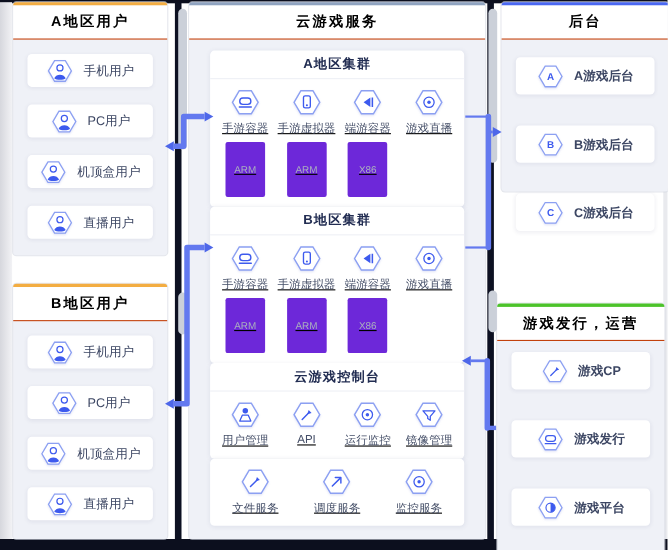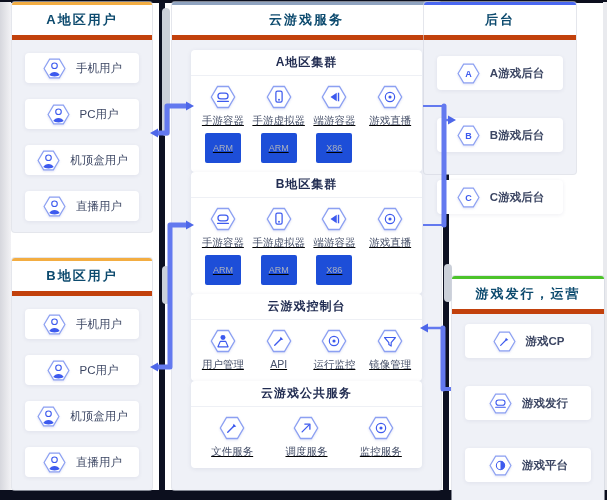--- a/index.html
+++ b/index.html
@@ -17,43 +17,43 @@
   .marginR{position:absolute;left:603px;top:2px;width:4px;height:488px;background:#e9eaee;z-index:1;}
 
   .panel{position:absolute;background:#eff1f7;border-radius:3px;z-index:10;
     box-shadow:0 0 0 1px rgba(210,214,224,.6);}
   .accent{height:3px;border-radius:3px 3px 0 0;}
   .accent.orange{background:#f3ad42;}
   .accent.steel{background:#8fa3c0;}
   .accent.blue{background:#4a68f2;}
   .accent.green{background:#4cc32a;}
   .phead{height:30px;background:#fff;display:flex;align-items:center;justify-content:center;
-    font-size:13px;font-weight:bold;color:#0c4a6e;letter-spacing:2px;
-    border-bottom:5px solid #c2410c;}
+    font-size:13px;font-weight:bold;color:#000000;letter-spacing:2px;
+    border-bottom:1px solid #c2410c;}
   .pbody{padding:13px 13px 0 13px;}
 
   .ucard{height:30px;margin-bottom:16px;background:#fff;border-radius:4px;
     display:flex;align-items:center;justify-content:center;gap:9px;
     box-shadow:0 1px 4px rgba(25,35,90,.07);}
   .ucard .lbl{font-size:11.5px;color:#3c4663;}
 
   .rcard{height:34px;margin-bottom:28px;background:#fff;border-radius:4px;
     display:flex;align-items:center;justify-content:center;gap:9px;
     box-shadow:0 1px 4px rgba(25,35,90,.07);}
   .rcard .lbl{font-size:11.5px;color:#3c4663;font-weight:bold;}
 
   .scard{background:#fff;border-radius:4px;
     box-shadow:0 1px 5px rgba(25,35,90,.08);}
   .shead{height:25px;line-height:25px;text-align:center;font-size:12px;font-weight:bold;
     color:#222d52;letter-spacing:1px;border-bottom:1px solid #eef0f5;}
   .srow{display:flex;padding:7px 4px 9px 4px;text-decoration:underline;}
   .scol{flex:1;display:flex;flex-direction:column;align-items:center;gap:3px;}
   .slabel{font-size:10.5px;color:#454f68;white-space:nowrap;}
-  .tag{font-size:9px;color:#aab0bd;background:#1d4ed8;border-radius:2px;
-    width:36px;text-align:center;padding:10px 0;margin-top:2px;}
+  .tag{font-size:9px;color:#aab0bd;background:#6d28d9;border-radius:2px;
+    width:36px;text-align:center;padding:20px 0;margin-top:2px;}
   .tag:empty{display:none;}
 
   .hx{width:28px;height:28px;filter:drop-shadow(0 1px 1px rgba(70,90,200,.18));}
   .hx-sm{width:25px;height:25px;filter:drop-shadow(0 1px 1px rgba(70,90,200,.18));}
   svg.overlay{position:absolute;left:0;top:0;z-index:30;pointer-events:none;}
   .hidden-defs{position:absolute;width:0;height:0;overflow:hidden;}
 </style>
 </head>
 <body>
 
@@ -292,21 +292,20 @@
           <svg class="hx" viewBox="0 0 36 36">
               <use href="#hx-shape"></use>
               <use href="#g-funnel"></use>
             </svg>
           <span class="slabel">镜像管理</span>
         </div>
       </div>
     </div>
 
     <div class="scard">
-      <div class="shead">云游戏公共服务</div>
       <div class="srow">
         <div class="scol">
           <svg class="hx" viewBox="0 0 36 36">
               <use href="#hx-shape"></use>
               <use href="#g-pen"></use>
             </svg>
           <span class="slabel">文件服务</span>
         </div>
         <div class="scol">
           <svg class="hx" viewBox="0 0 36 36">
@@ -321,21 +320,21 @@
               <use href="#g-circledot"></use>
             </svg>
           <span class="slabel">监控服务</span>
         </div>
       </div>
     </div>
 
   </div>
 </div>
 
-<div class="panel" style="left:424px;top:2px;width:152px;height:172px">
+<div class="panel" style="left:456px;top:2px;width:152px;height:172px">
   <div class="accent blue"></div>
   <div class="phead">后台</div>
   <div class="pbody" style="padding-top:16px">
     <div class="rcard">
       <svg class="hx-sm" viewBox="0 0 36 36">
           <use href="#hx-shape"></use>
           <text x="18" y="22.5" text-anchor="middle" font-size="13" font-weight="bold" fill="#3D5AEE">A</text>
         </svg>
       <span class="lbl">A游戏后台</span>
     </div>

